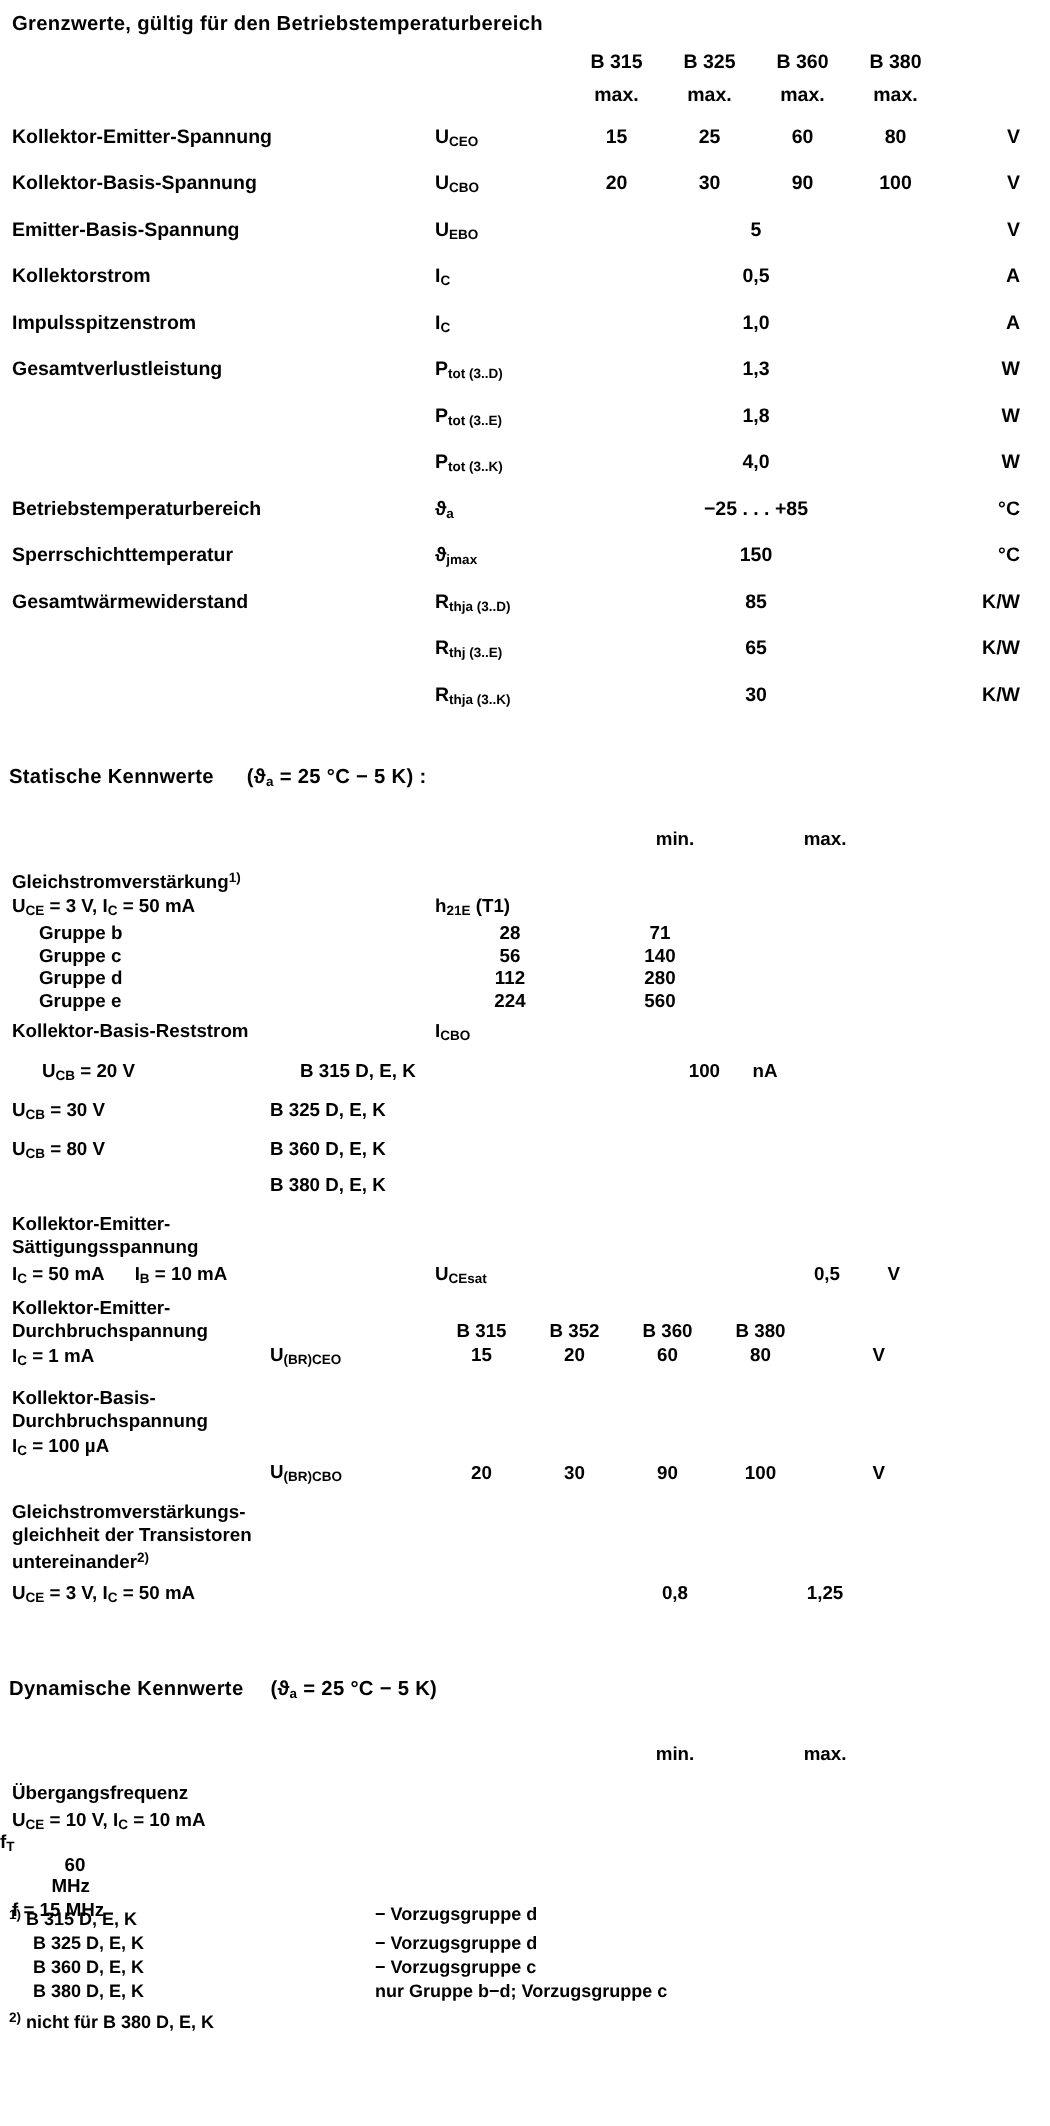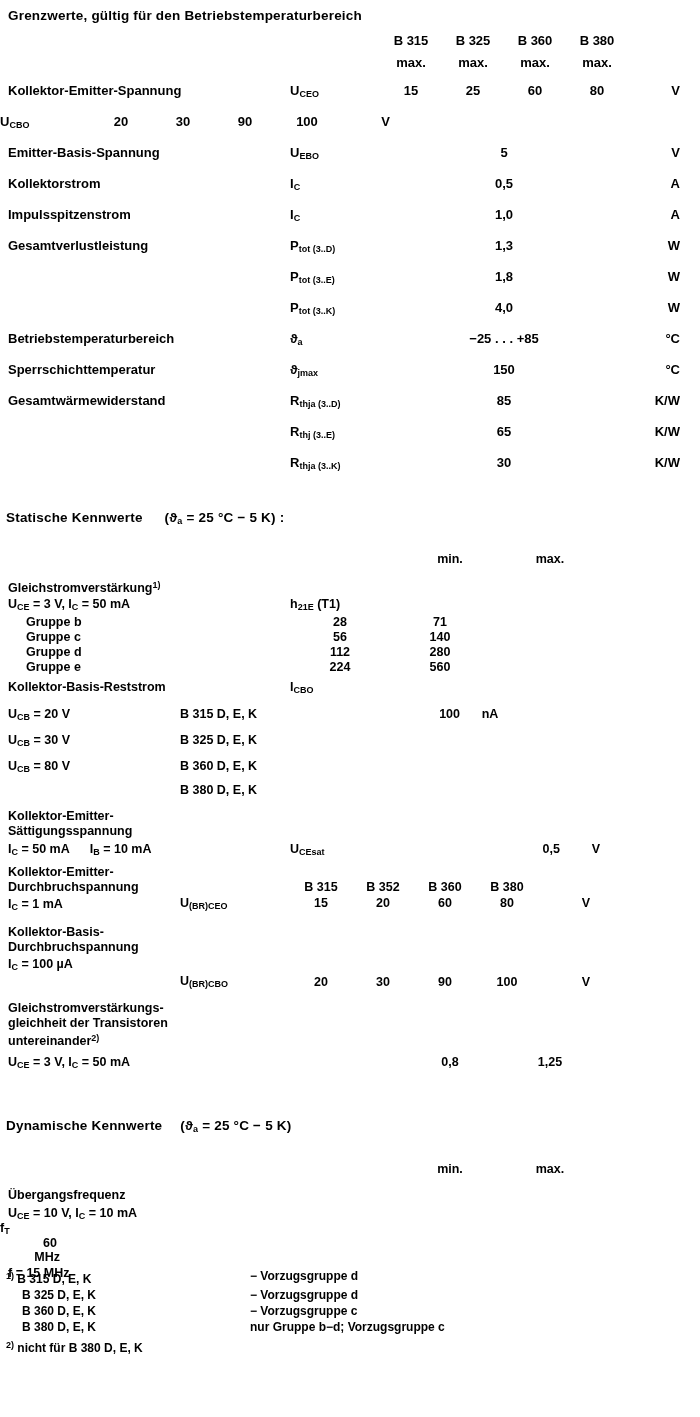--- a/index.html
+++ b/index.html
@@ -172,20 +172,21 @@
       <div class="lbl">Kollektor-Emitter-Spannung</div>
       <div class="sym"><span>U</span><span class="sub">CEO</span></div>
       <div class="val">15</div>
       <div class="val">25</div>
       <div class="val">60</div>
       <div class="val">80</div>
       <div class="unit">V</div>
     </div>
 
     <div class="g-row">
+      <div class="lbl">Kollektor-Basis-Spannung</div>
       <div class="sym"><span>U</span><span class="sub">CBO</span></div>
       <div class="val">20</div>
       <div class="val">30</div>
       <div class="val">90</div>
       <div class="val">100</div>
       <div class="unit">V</div>
     </div>
 
     <div class="g-row">
       <div class="lbl">Emitter-Basis-Spannung</div>
@@ -308,21 +309,21 @@
         <div class="grp-max">560</div>
       </div>
     </div>
 
     <div style="margin-top:4px; position:relative;">
       <div style="display:flex; align-items:baseline; line-height:17px;">
         <div style="width:290px; padding-left:8px; box-sizing:border-box; font-weight:bold; font-size:12.5px;">Kollektor-Basis-Reststrom</div>
         <div style="width:110px; font-weight:bold; font-size:12.5px;"><span>I</span><span class="sub">CBO</span></div>
       </div>
 
-      <div style="display:flex; align-items:baseline; height:26px; margin-top:8px;">
+      <div style="display:flex; align-items:baseline; height:26px; margin-top:8px;margin-left:20px;">
         <div style="width:180px; padding-left:8px; box-sizing:border-box; font-weight:bold; font-size:12.5px;"><span>U</span><span class="sub">CB</span><span> = 20 V</span></div>
         <div style="width:220px; font-weight:bold; font-size:12.5px;">B 315 D, E, K</div>
         <div style="width:60px; text-align:right; font-weight:bold; font-size:12.5px;">100</div>
         <div style="width:60px; text-align:center; font-weight:bold; font-size:12.5px;">nA</div>
       </div>
 
       <div style="display:flex; align-items:baseline; height:26px;">
         <div style="width:180px; padding-left:8px; box-sizing:border-box; font-weight:bold; font-size:12.5px;"><span>U</span><span class="sub">CB</span><span> = 30 V</span></div>
         <div style="width:220px; font-weight:bold; font-size:12.5px;">B 325 D, E, K</div>
       </div>

